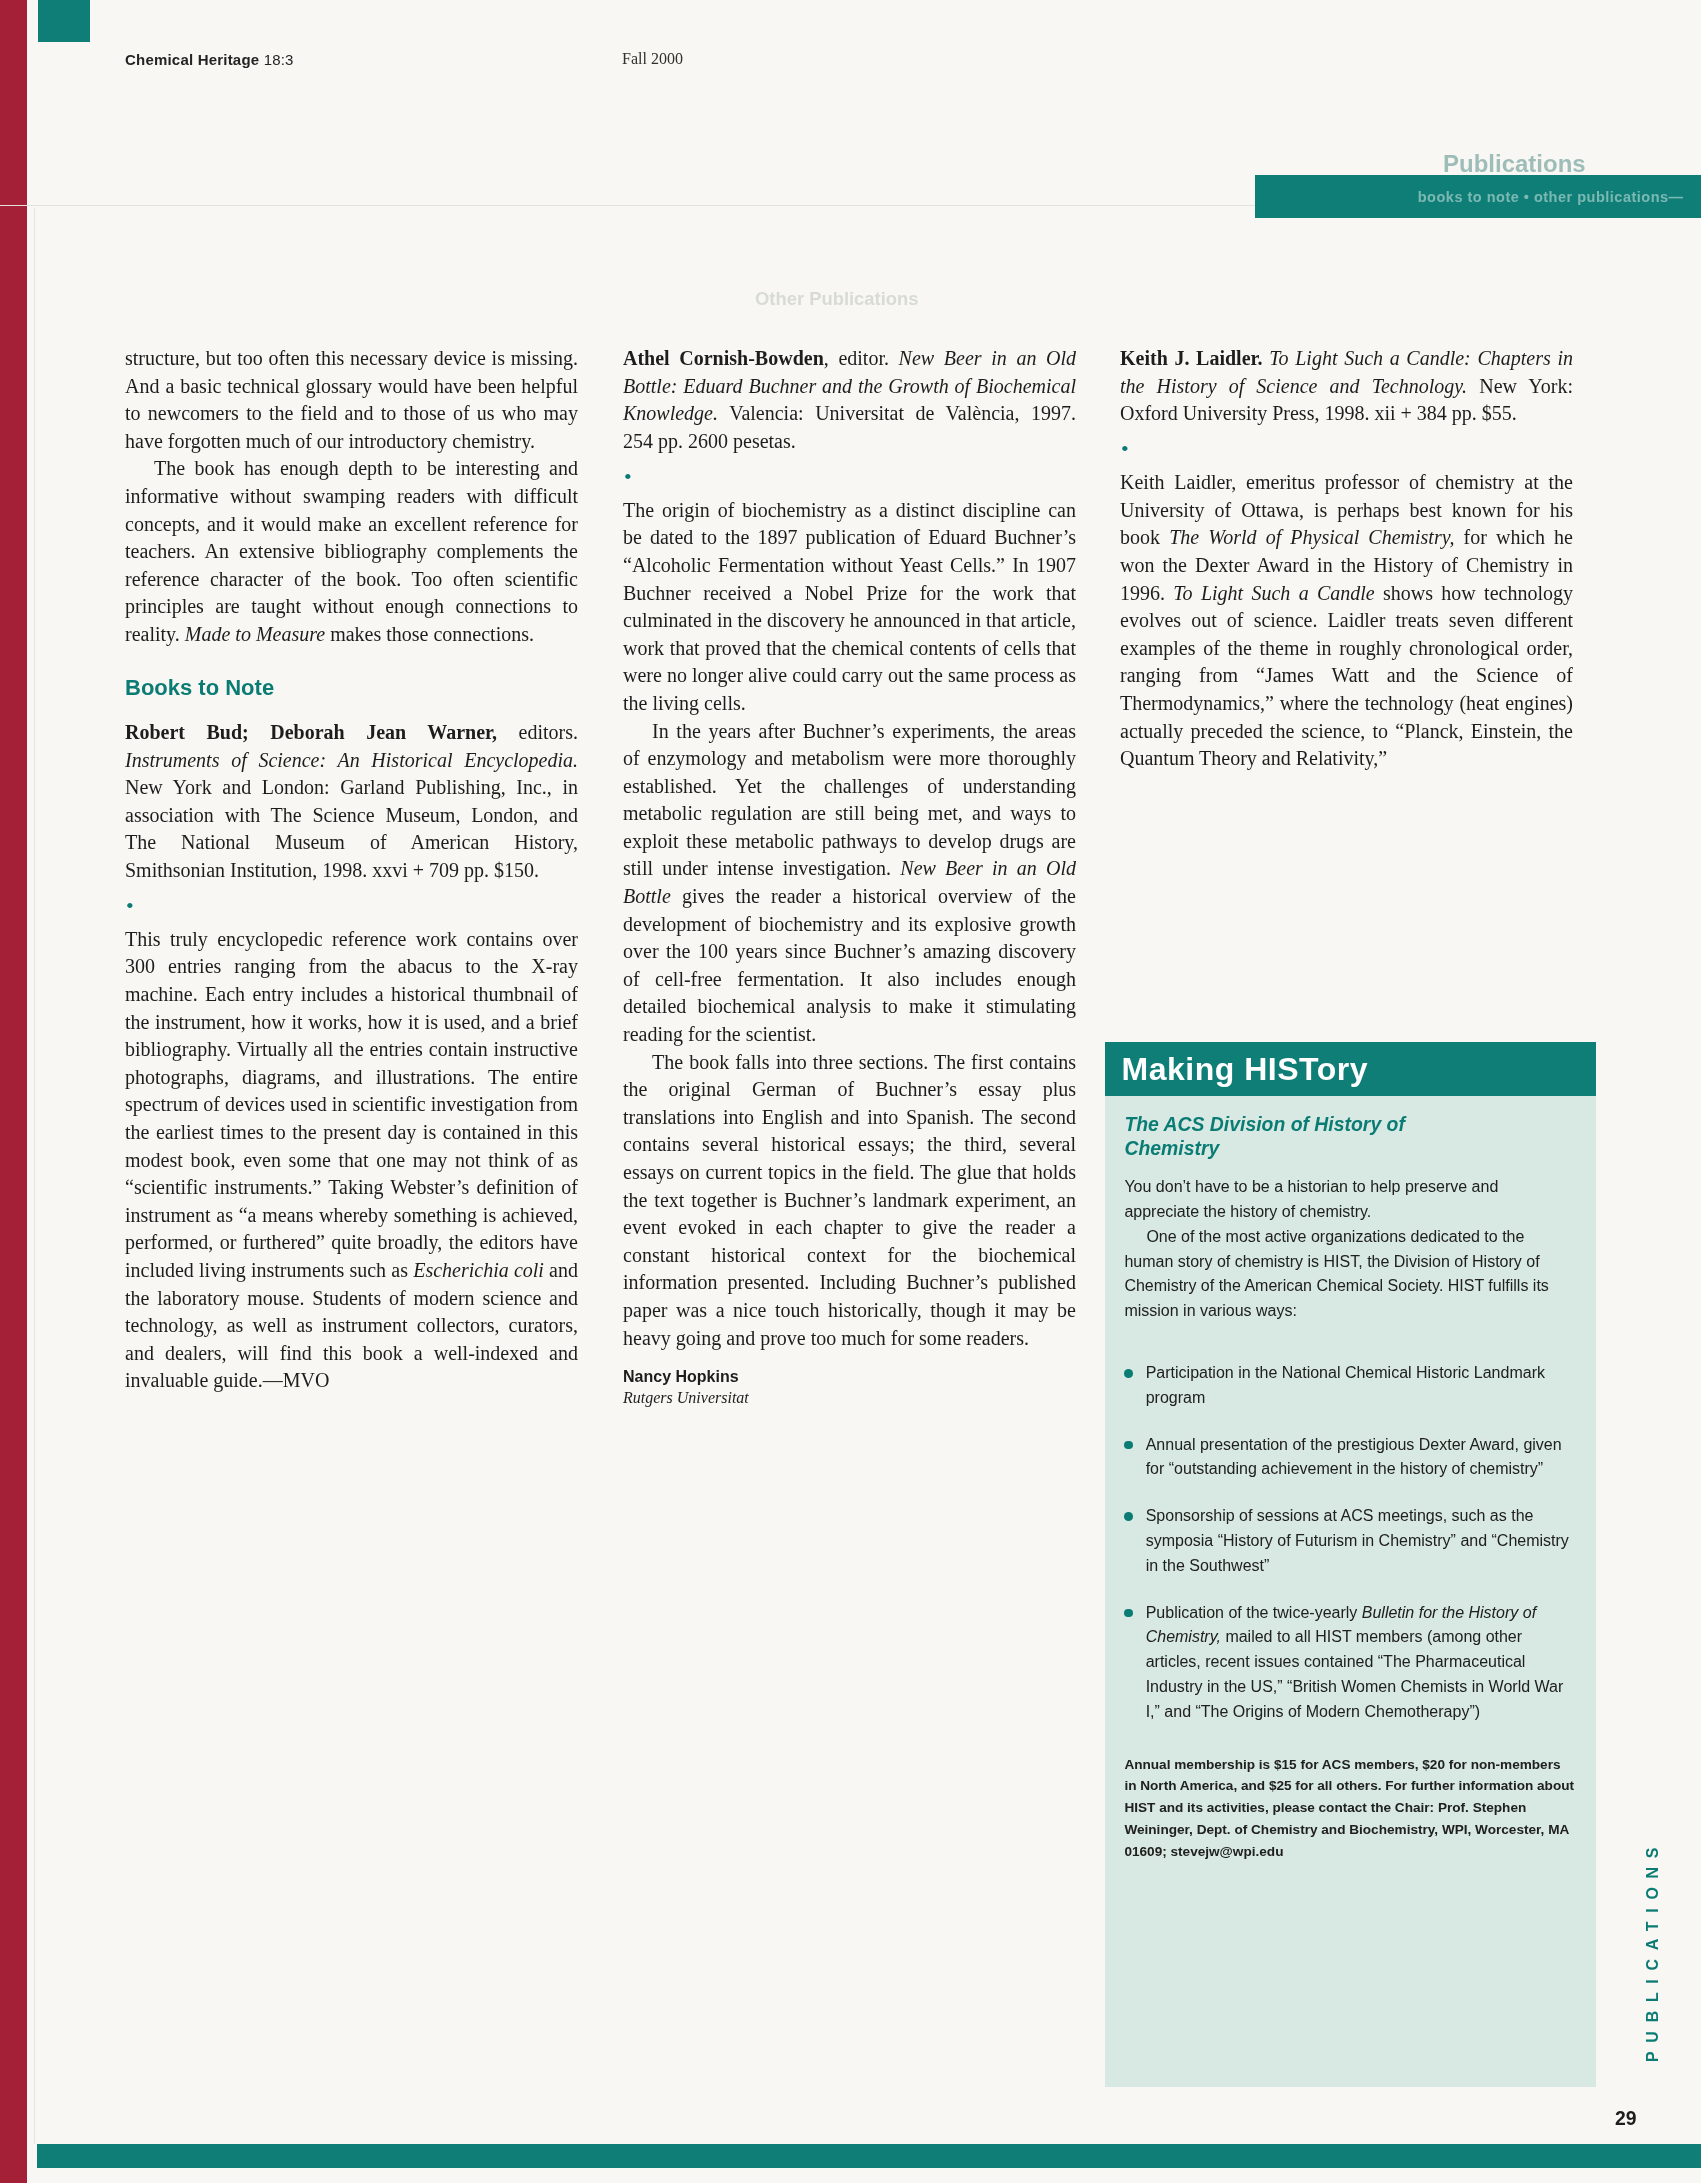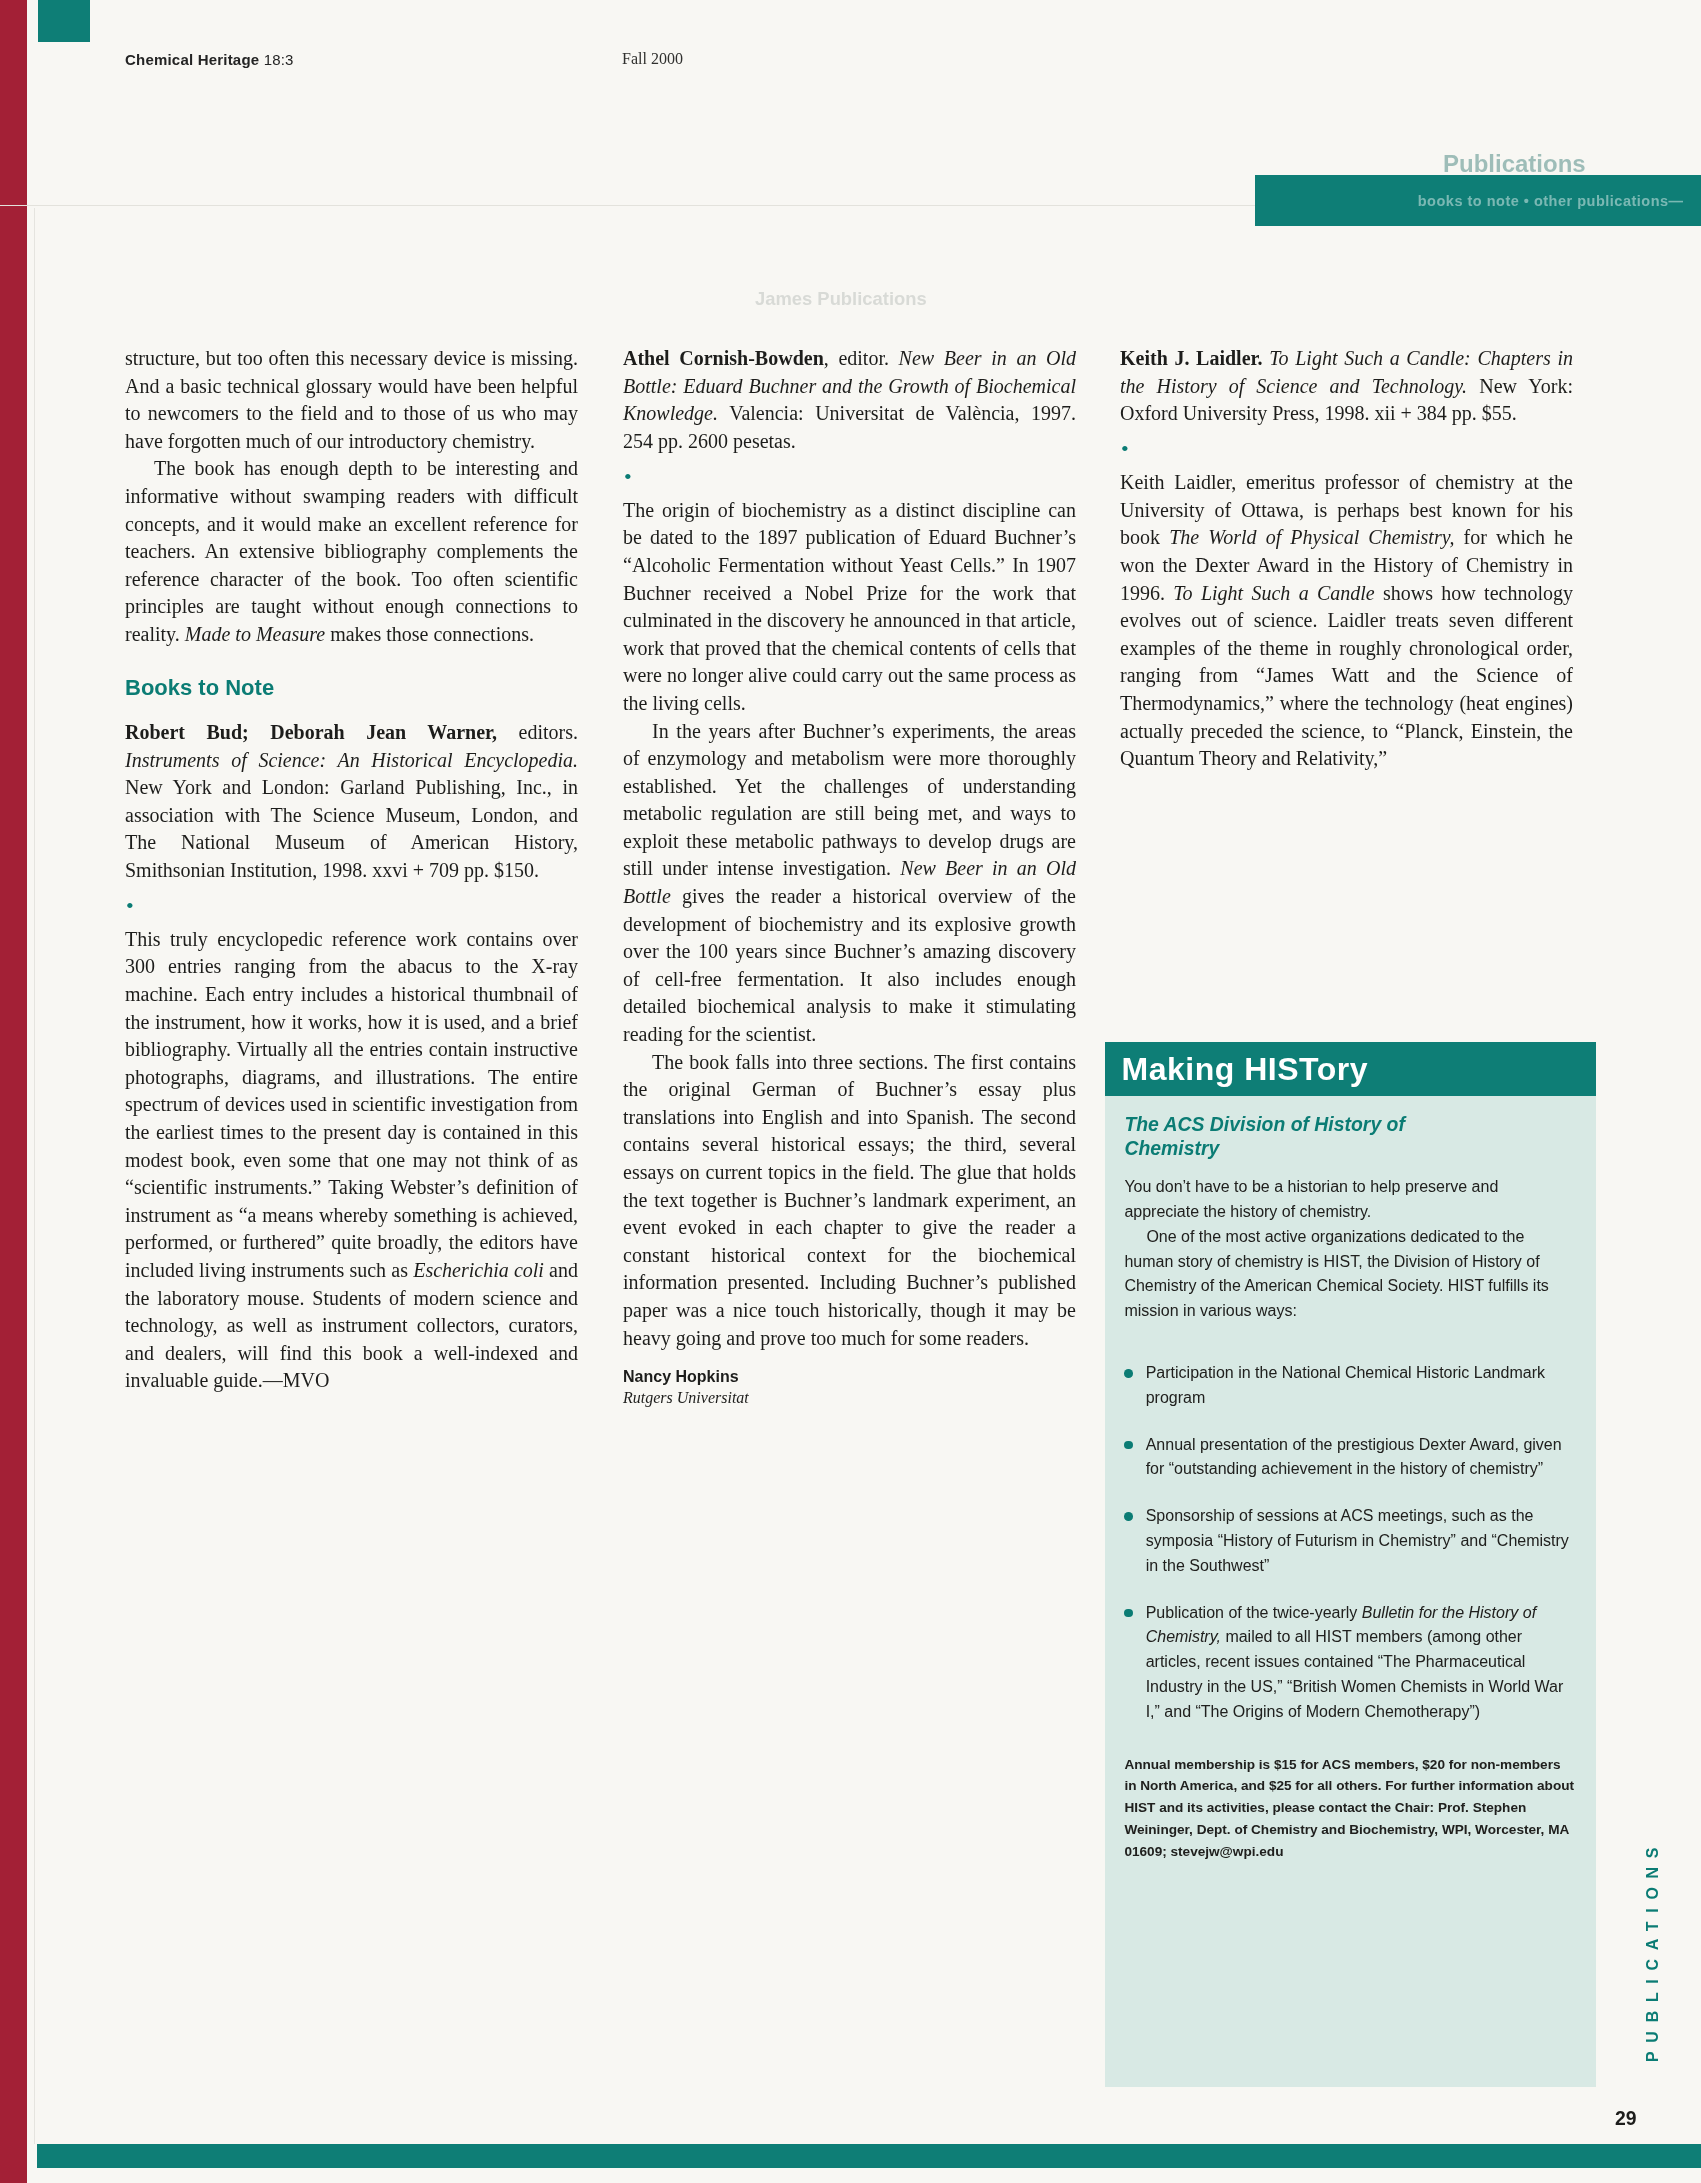--- a/index.html
+++ b/index.html
@@ -13,21 +13,21 @@
   .corner-square{position:absolute;left:38px;top:0;width:52px;height:42px;background:#0e7e76;}
   .bottom-band{position:absolute;left:37px;top:2144px;width:1664px;height:24px;background:#0e7e76;}
   .top-rule{position:absolute;left:0;top:205px;width:1701px;height:1px;background:#e3e2dc;}
   .crease{position:absolute;left:34px;top:208px;width:1px;height:1936px;background:rgba(110,110,105,0.14);}
 
   .masthead{position:absolute;left:125px;top:51px;font-family:"Liberation Sans",sans-serif;
     font-size:15px;color:#242424;letter-spacing:0.2px;}
   .mh-bold{font-weight:bold;}
   .issue-date{position:absolute;left:622px;top:50px;font-size:16px;color:#30302e;}
 
-  .banner{position:absolute;left:1255px;top:175px;width:446px;height:51px;background:#0e7e76;}
+  .banner{position:absolute;left:1255px;top:175px;width:446px;height:43px;background:#0e7e76;}
   .banner-sub{position:absolute;right:17.4px;top:50%;transform:translateY(-50%);
     font-family:"Liberation Sans",sans-serif;font-weight:bold;font-size:14.5px;
     color:rgba(255,255,255,0.45);filter:blur(0.6px);letter-spacing:0.5px;white-space:nowrap;}
   .ghost-pub{position:absolute;left:1443px;top:150px;font-family:"Liberation Sans",sans-serif;
     font-weight:bold;font-size:24px;color:rgba(10,95,90,0.38);filter:blur(0.7px);}
   .ghost-other{position:absolute;left:755px;top:288px;font-family:"Liberation Sans",sans-serif;
     font-weight:bold;font-size:18.4px;color:rgba(90,105,102,0.20);filter:blur(0.5px);}
 
   
   .col{position:absolute;top:345px;width:453px;}
@@ -76,21 +76,21 @@
 <div class="masthead">
   <span class="mh-bold">Chemical Heritage</span>
   <span>18:3</span>
 </div>
 <div class="issue-date">Fall 2000</div>
 
 <div class="ghost-pub">Publications</div>
 <div class="banner">
   <span class="banner-sub">books to note • other publications—</span>
 </div>
-<div class="ghost-other">James Publications</div>
+<div class="ghost-other">Other Publications</div>
 
 <div class="col" id="col1">
   <p class="body">structure, but too often this necessary device is missing. And a basic technical glossary would have been helpful to newcomers to the field and to those of us who may have forgotten much of our introductory chemistry.</p>
   <p class="body ind"><span>The book has enough depth to be interesting and informative without swamping readers with difficult concepts, and it would make an excellent reference for teachers. An extensive bibliography complements the reference character of the book. Too often scientific principles are taught without enough connections to reality. </span><span class="i">Made to Measure</span><span> makes those connections.</span></p>
   <h3 class="section-head">Books to Note</h3>
   <p class="body"><span class="b">Robert Bud; Deborah Jean Warner,</span><span> editors. </span><span class="i">Instruments of Science: An Historical Encyclopedia.</span><span> New York and London: Garland Publishing, Inc., in association with The Science Museum, London, and The National Museum of American History, Smithsonian Institution, 1998. xxvi + 709 pp. $150.</span></p>
   <div class="bullet">•</div>
   <p class="body"><span>This truly encyclopedic reference work contains over 300 entries ranging from the abacus to the X-ray machine. Each entry includes a historical thumbnail of the instrument, how it works, how it is used, and a brief bibliography. Virtually all the entries contain instructive photographs, diagrams, and illustrations. The entire spectrum of devices used in scientific investigation from the earliest times to the present day is contained in this modest book, even some that one may not think of as “scientific instruments.” Taking Webster’s definition of instrument as “a means whereby something is achieved, performed, or furthered” quite broadly, the editors have included living instruments such as </span><span class="i">Escherichia coli</span><span> and the laboratory mouse. Students of modern science and technology, as well as instrument collectors, curators, and dealers, will find this book a well-indexed and invaluable guide.—MVO</span></p>
 </div>
 

